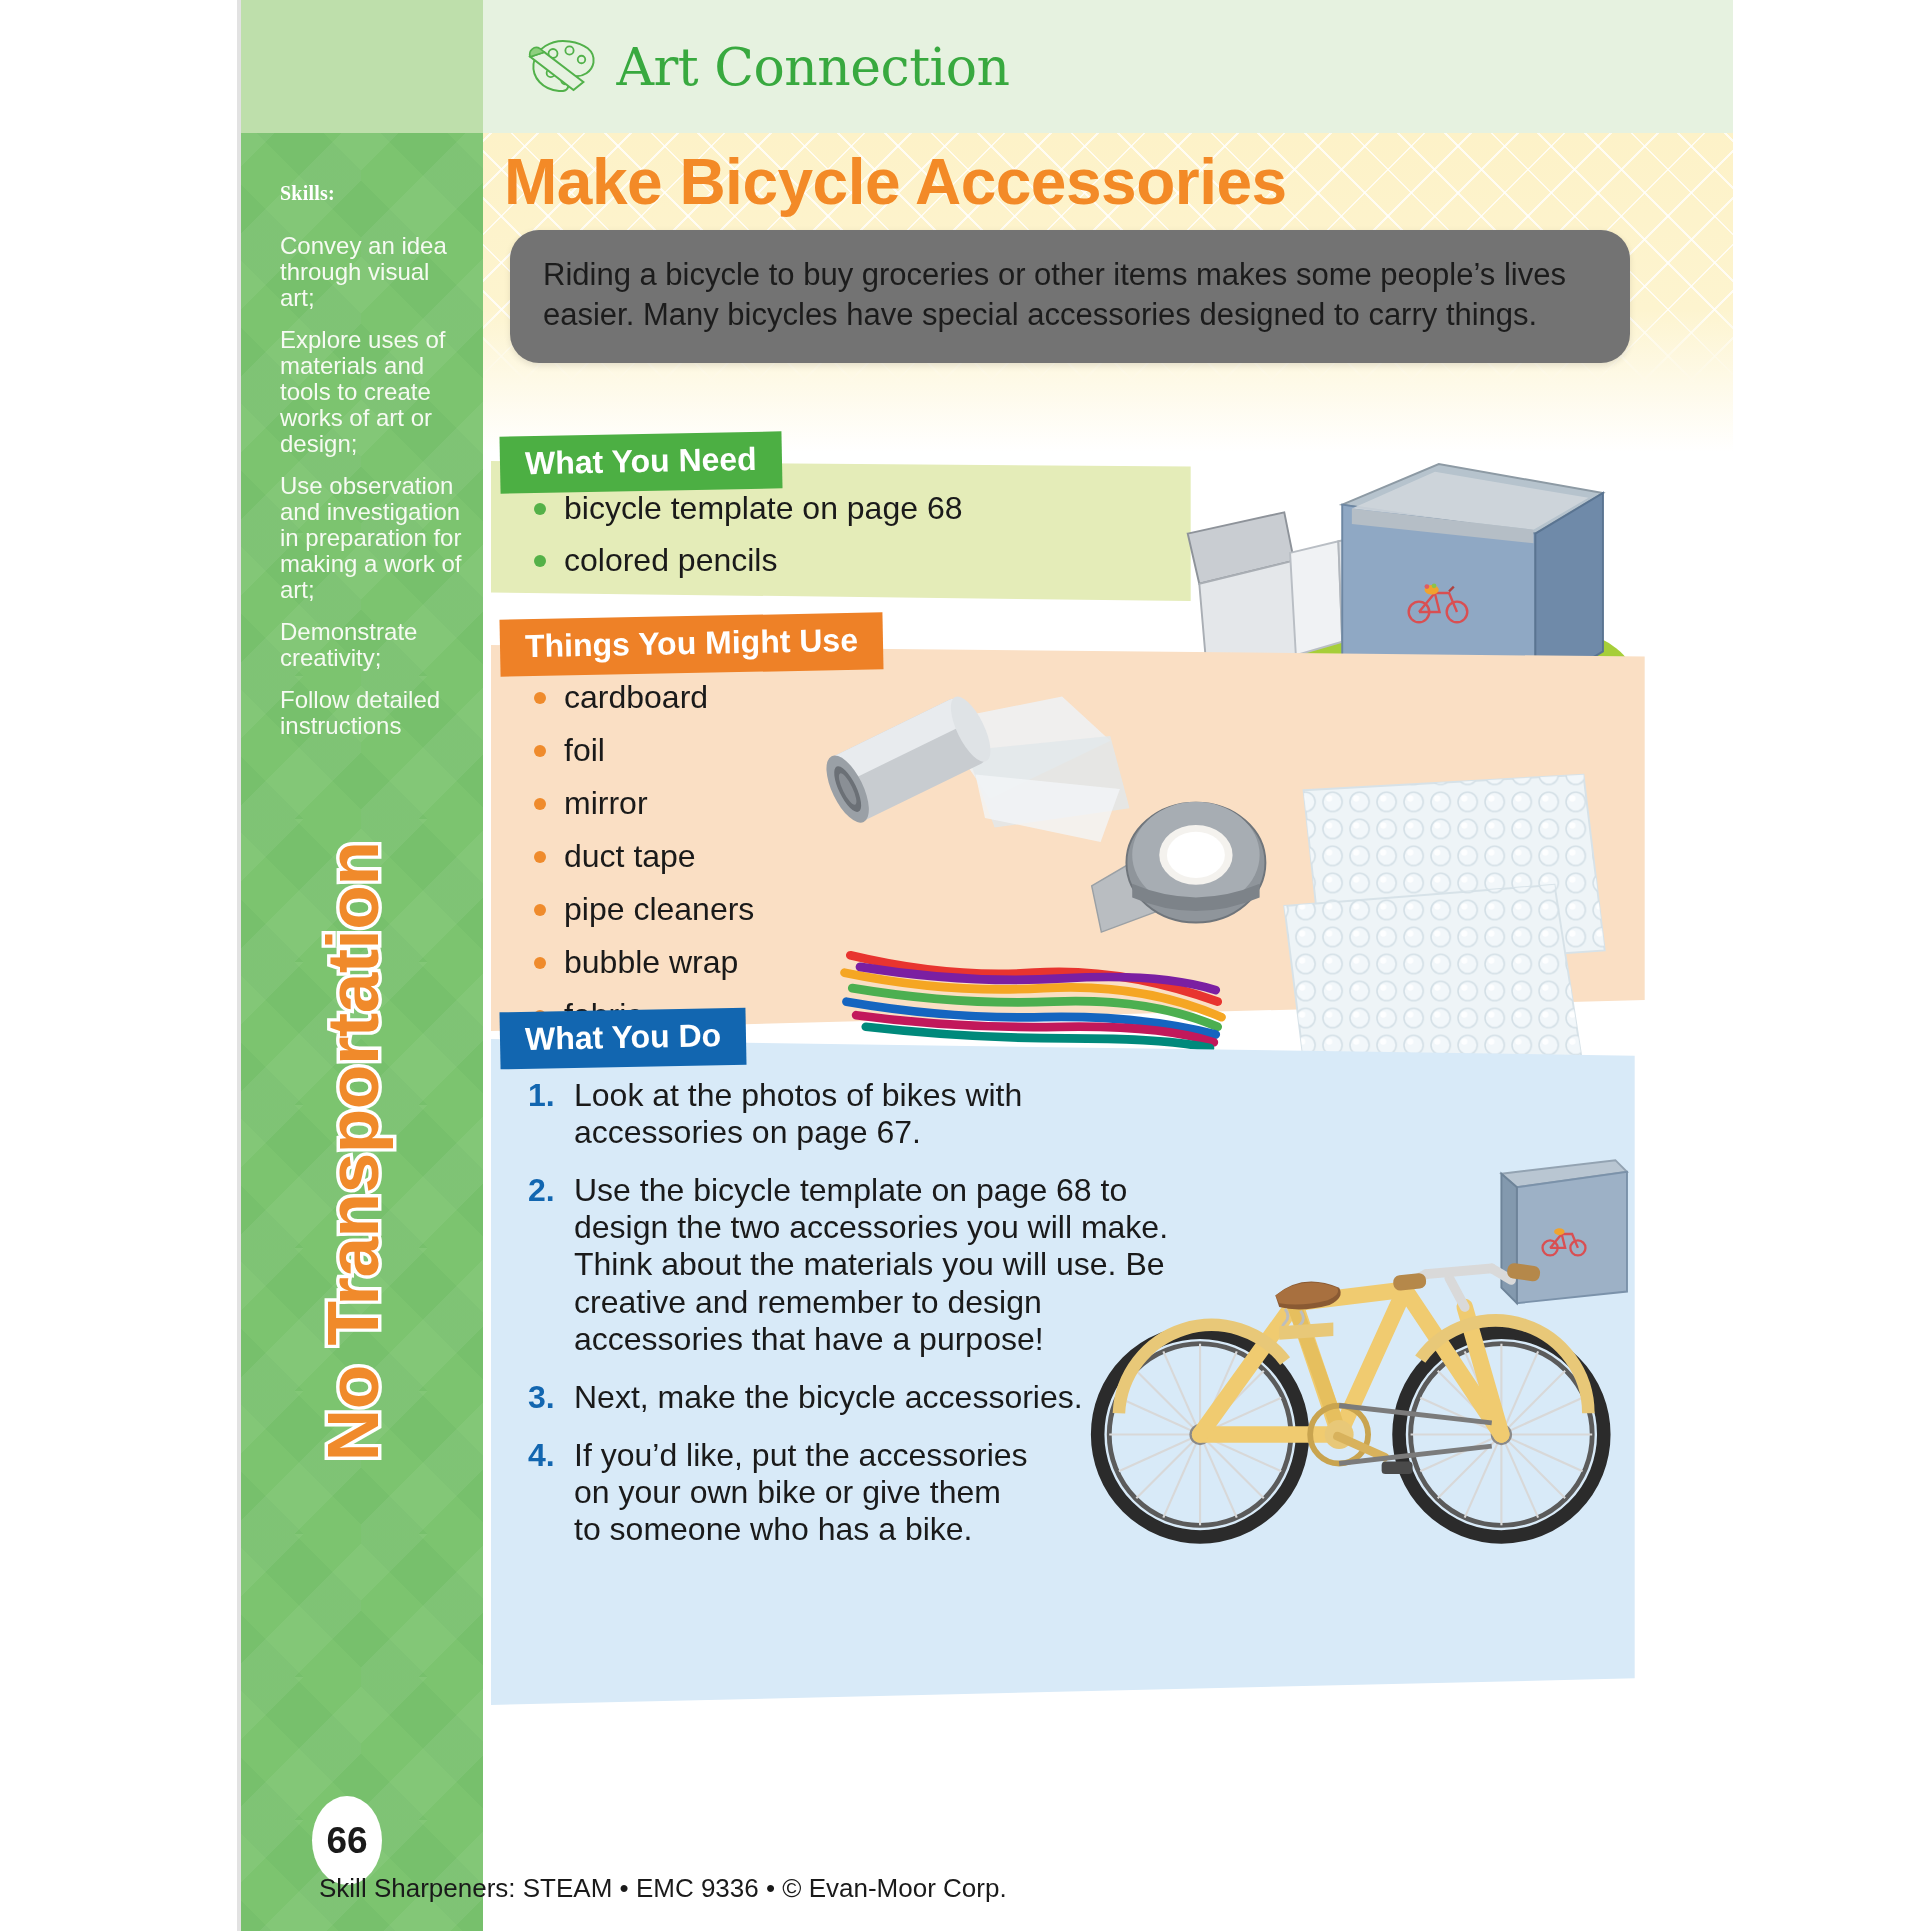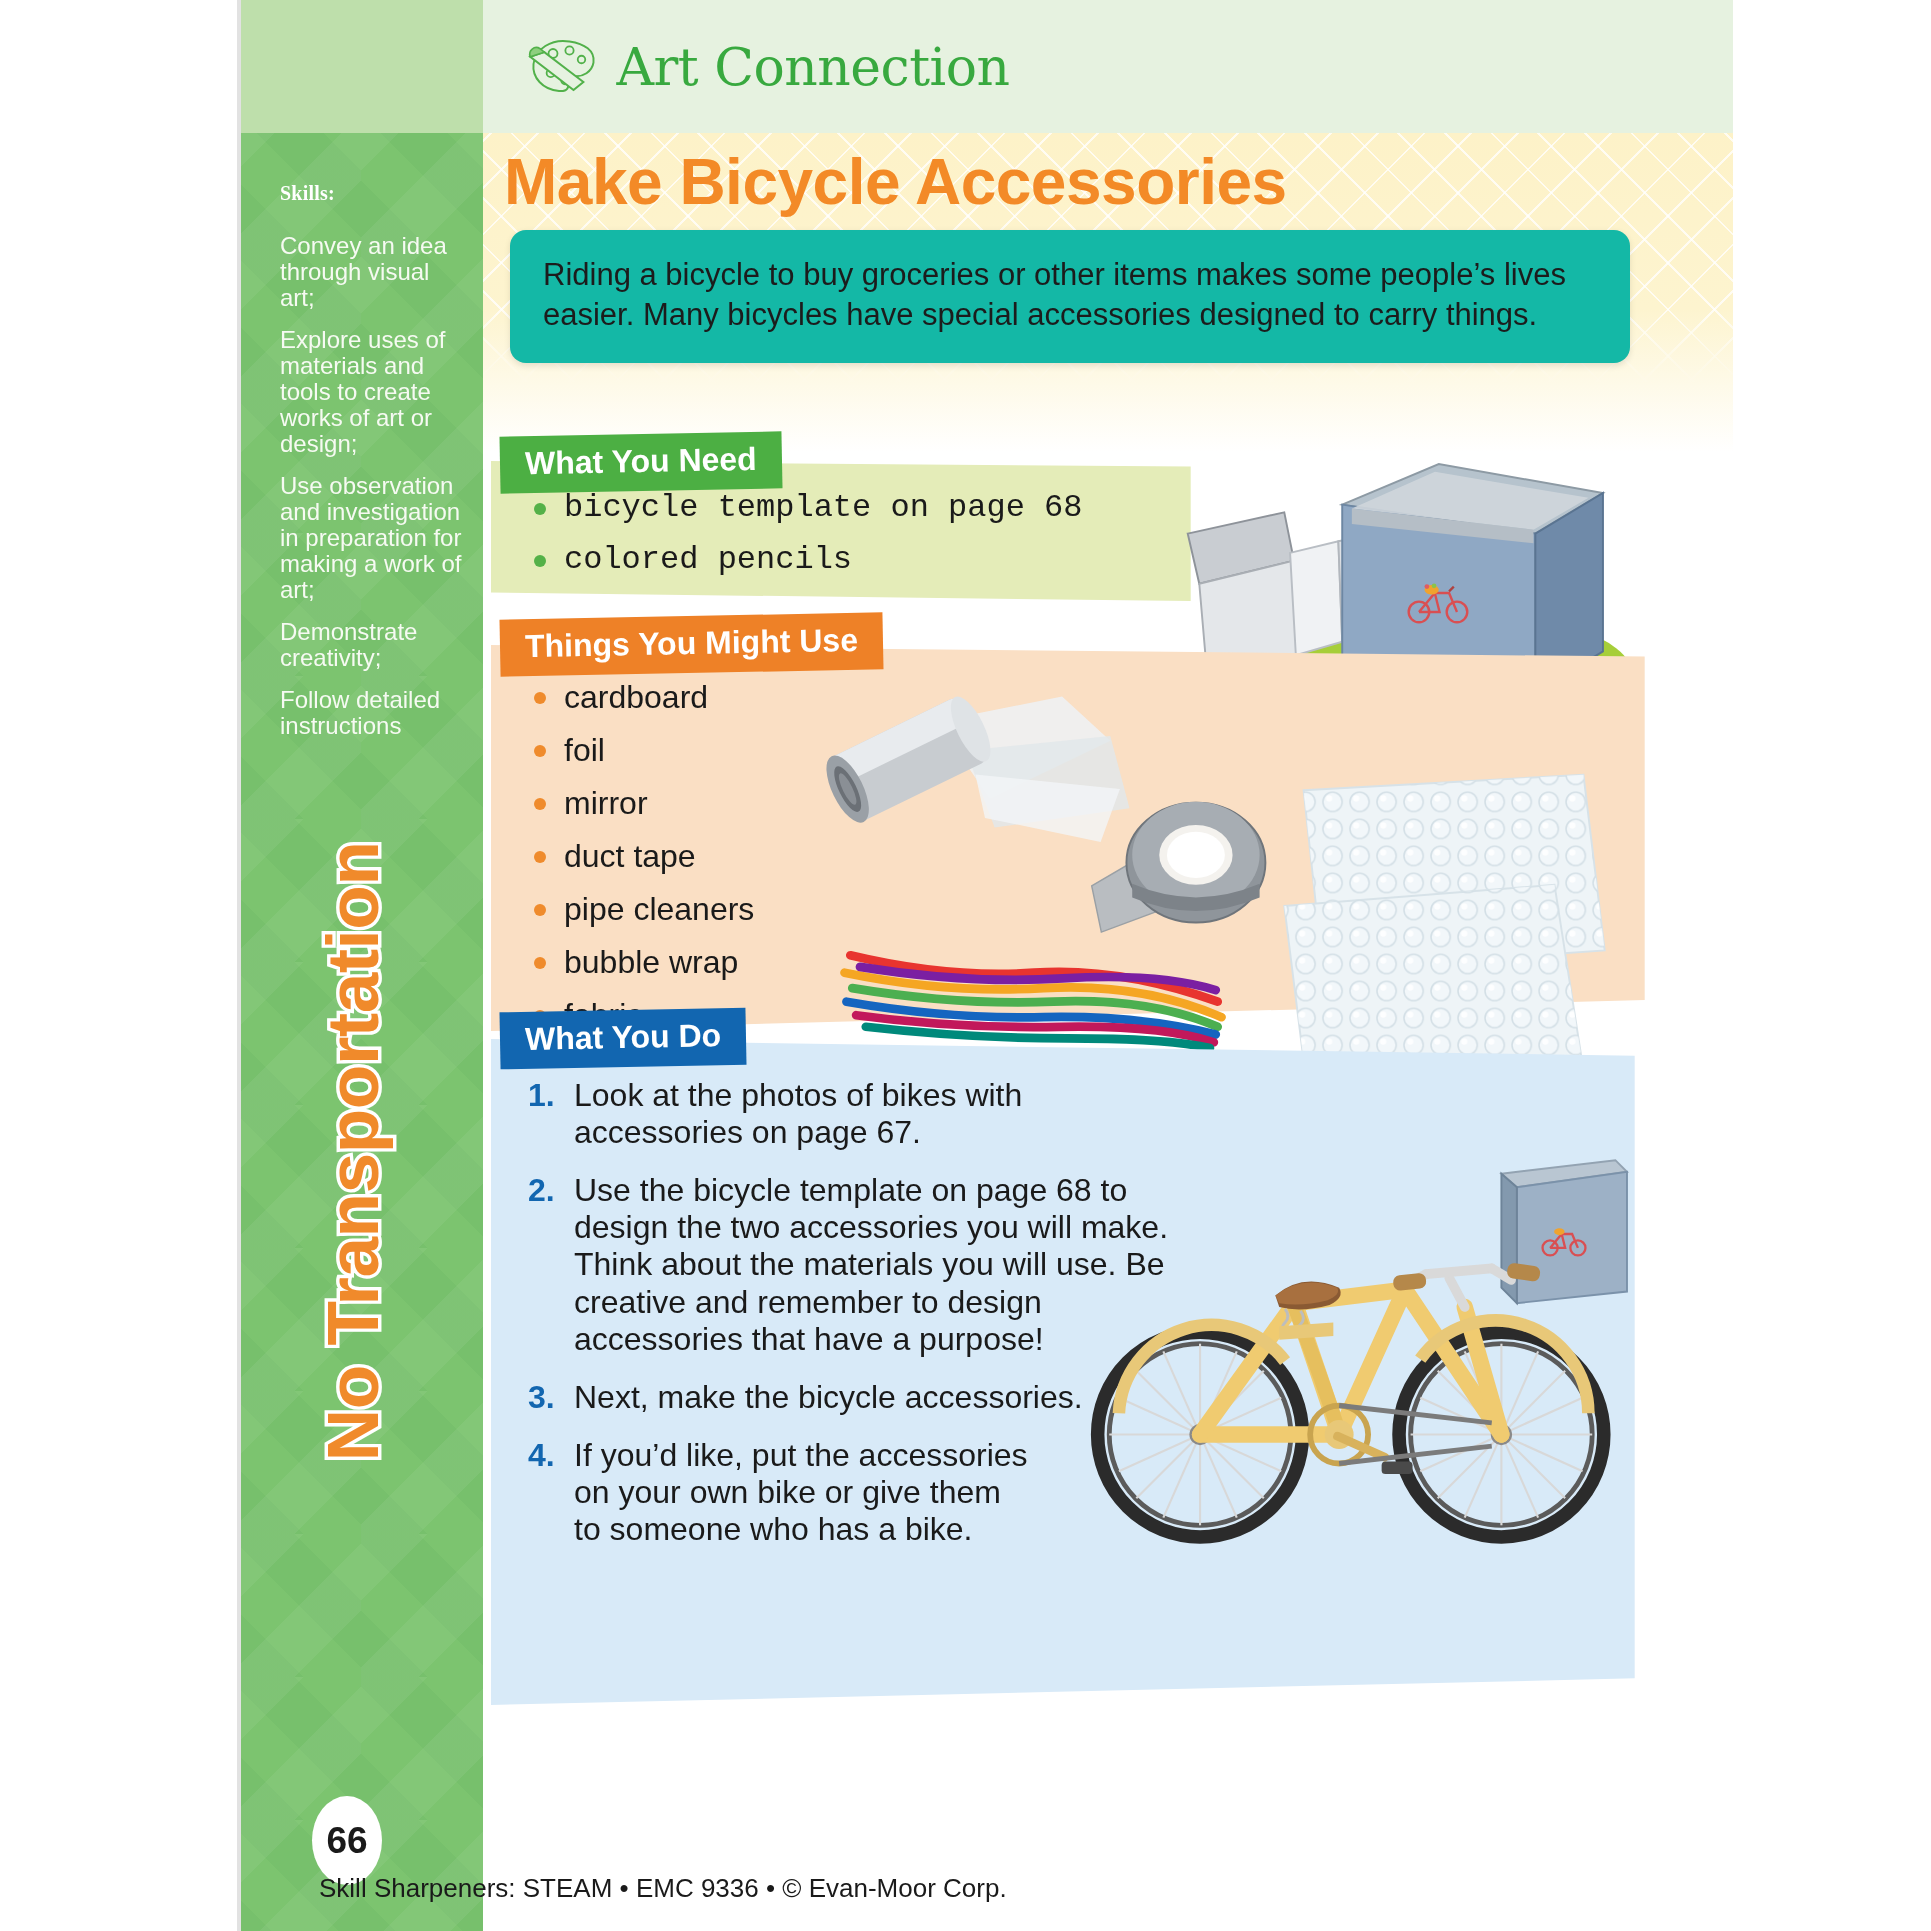--- a/index.html
+++ b/index.html
@@ -171,22 +171,22 @@
     font-weight: bold;
     color: #f38a27;
     letter-spacing: -0.5px;
   }
 
   .intro-card {
     position: absolute;
     left: 27px;
     top: 97px;
     width: 1120px;
-    background: #14b8a6;
-    border-radius: 16px;
+    background: #737373;
+    border-radius: 29px;
     padding: 25px 33px 29px 33px;
     box-sizing: border-box;
     box-shadow: 0 2.9px 6.8px rgba(0,0,0,0.10);
   }
   .intro-text {
     font-size: 31px;
     line-height: 1.28;
     color: #1c1c1c;
   }
 
@@ -234,21 +234,20 @@
     padding: 0;
     list-style: none;
   }
   .need-list li {
     font-size: 32px;
     color: #1a1a1a;
     line-height: 1.0;
     margin-bottom: 20px;
     padding-left: 42px;
     position: relative;
-    font-family: Liberation Mono, monospace;
   }
   .need-list li::before {
     content: "";
     position: absolute;
     left: 11.6px; top: 10.6px;
     width: 12.6px; height: 12.6px;
     border-radius: 50%;
     background: #54b148;
   }
 

